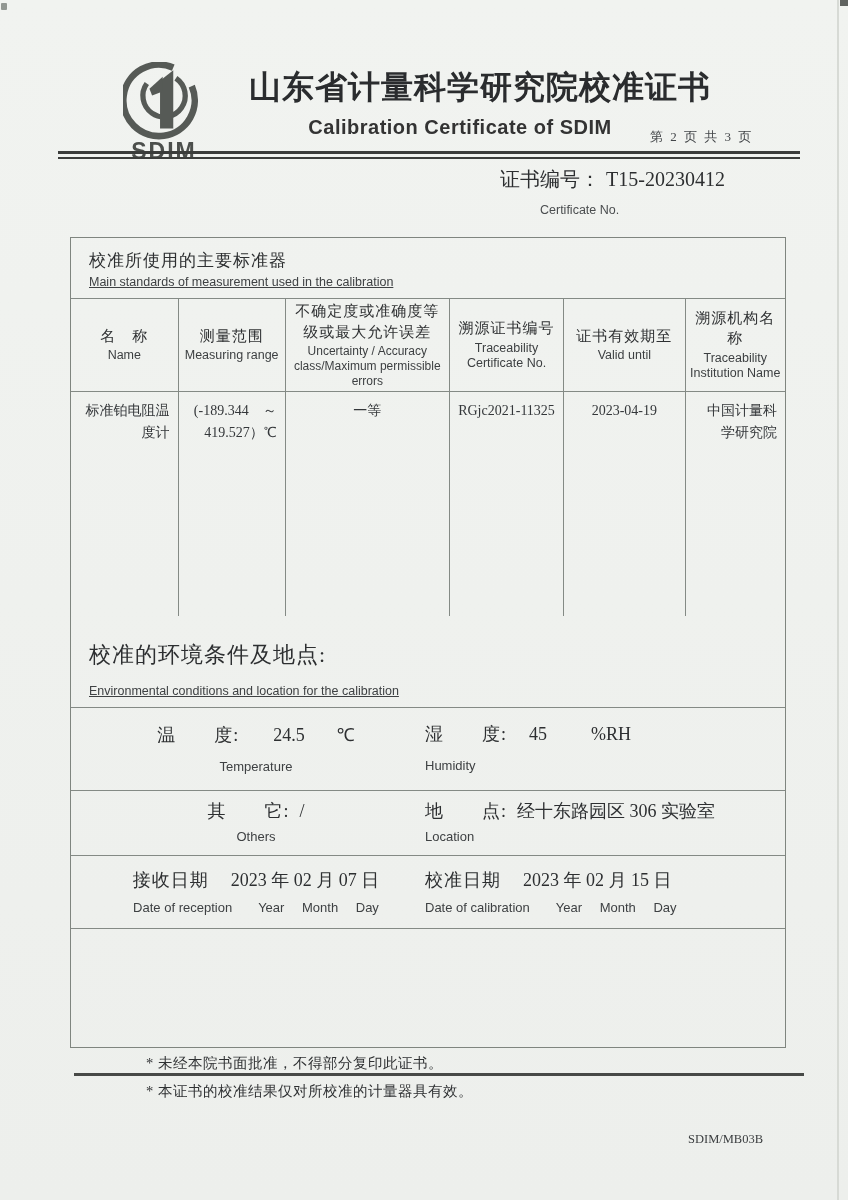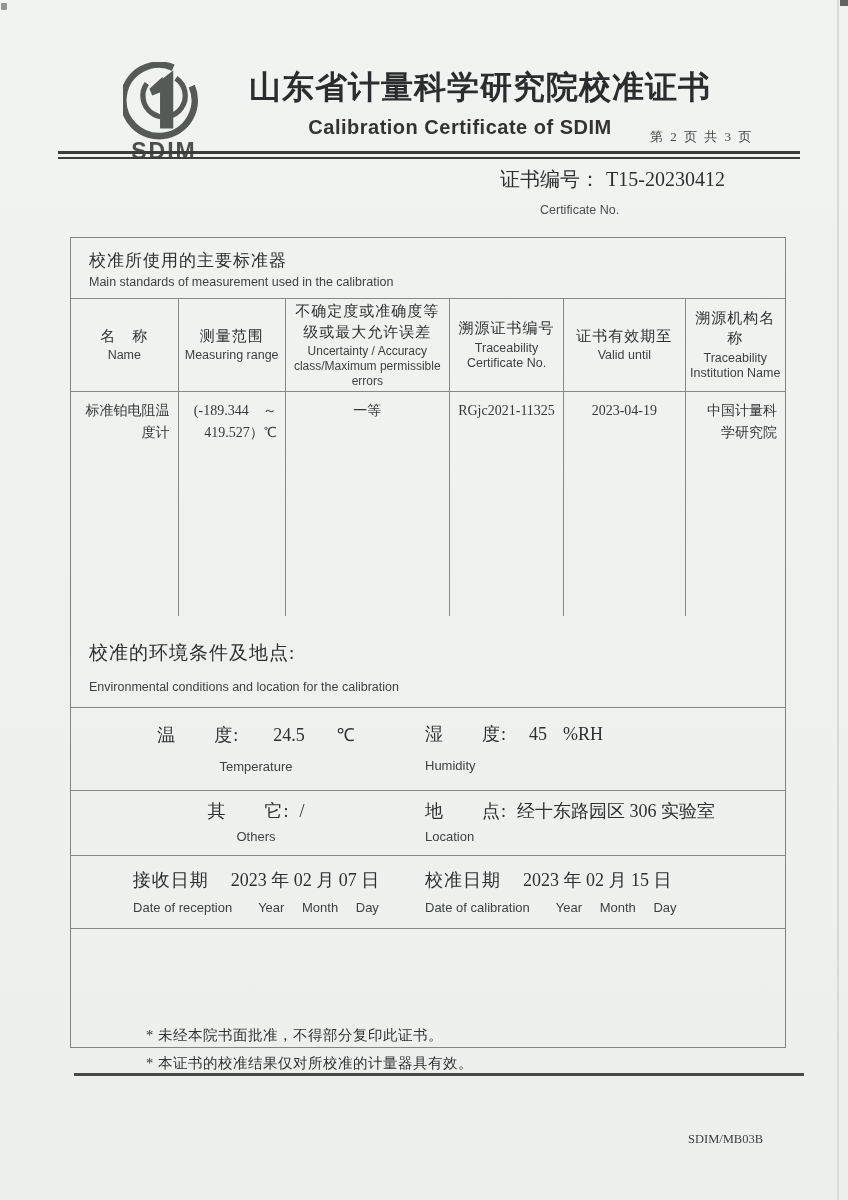--- a/index.html
+++ b/index.html
@@ -32,38 +32,38 @@
   .cert-line { position:absolute; left:500px; top:166px; width:300px; font-size:20px; color:#2c2e30; }
   .cert-line .cert-val { font-family:"Liberation Serif", serif; margin-left:6px; }
   .cert-en { position:absolute; left:540px; top:203px; font-family:"Liberation Sans", sans-serif; font-size:12.5px; color:#4a4d4f; }
 
   
   .main-box { position:absolute; left:70px; top:237px; width:716px; height:811px;
     border:1px solid #7f857f; display:flex; flex-direction:column; }
   .sec { border-bottom:1px solid #848a85; }
   .sec-standards-title { height:60px; padding:11px 18px 0; border-bottom:none; }
   .sec-title-zh { font-size:17px; color:#2d2f31; letter-spacing:1px; }
-  .sec-title-en { font-family:"Liberation Sans", sans-serif; font-size:12.5px; color:#3e4143; margin-top:3px; }
+  .sec-title-en { font-family:"Liberation Sans", sans-serif; font-size:12.5px; color:#3e4143; margin-top:3px;text-decoration:underline; }
 
   
   .std-table { width:100%; height:318px; border-collapse:collapse; table-layout:fixed; }
   .std-table th, .std-table td { border:1px solid #848a85; }
   .std-table th:first-child, .std-table td:first-child { border-left:none; }
   .std-table th:last-child, .std-table td:last-child { border-right:none; }
   .std-table th { border-top:1px solid #848a85; height:93px; font-weight:normal;
     vertical-align:middle; padding:2px 4px; }
   .std-table td { border-bottom:none; vertical-align:top; padding:8px 8px 0;
     font-size:14px; line-height:1.55; color:#34373a; }
   .th-zh { font-size:15px; color:#2e3032; line-height:1.35; letter-spacing:1px; }
   .th-en { font-family:"Liberation Sans", sans-serif; font-size:12.5px; color:#3c3f41; line-height:1.25; margin-top:2px; }
   .ac { text-align:center; }
   .al { text-align:right; }
 
   .sec-env-title { height:92px; padding:24px 18px 0; }
-  .sec-env-title .sec-title-zh { font-size:19px; }
+  .sec-env-title .sec-title-zh { font-size:22px; }
   .sec-env-title .sec-title-en { margin-top:14px; }
 
   .row2 { display:flex; }
   .half { padding-top:14px; }
   .half.left  { width:352px; padding-left:18px;text-align:center; }
   .half.right { flex:1; padding-left:2px; }
   .l1 { font-size:18px; color:#2d2f31; }
   .l1 .zh-label { letter-spacing:1px; }
   .l1 .val { font-family:"Liberation Serif", serif; margin-left:34px; }
   .l1 .unit { font-family:"Liberation Serif", serif; margin-left:32px; }
@@ -77,21 +77,21 @@
   .row-dates .half { padding-top:12px; }
   .row-dates .l1 .val { margin-left:22px; }
   .row-dates .l2 { margin-top:8px; }
   .l2 .units { margin-left:26px; word-spacing:14px; }
 
   .sec-notice { flex:1; border-bottom:none; padding:14px 20px 0; }
   .notice-title { font-size:15px; letter-spacing:1px; color:#2d2f31; }
   .notice-item { font-size:15px; color:#2d2f31; line-height:1.95; letter-spacing:.5px; }
 
   .bottom-rule { position:absolute; left:74px; top:1073px; width:730px; height:3px; background:#474947; }
-  .footer-notes { position:absolute; left:146px; top:1022px; font-size:14.5px; color:#2f3133; line-height:1.9; letter-spacing:.5px; }
+  .footer-notes { position:absolute; left:146px; top:1050px; font-size:14.5px; color:#2f3133; line-height:1.9; letter-spacing:.5px; }
   .form-code { position:absolute; left:688px; top:1132px; font-size:12.5px; color:#3a3d3f; }
 </style>
 </head>
 <body>
 
 <div class="page">
 
   <div class="speck-tl"></div>
   <div class="mark-tr"></div>
   <div class="edge-line"></div>
@@ -177,21 +177,21 @@
 
     <div class="sec row2 row-temp">
       <div class="half left">
         <div class="l1">
           <span class="zh-label">温　　度:</span><span class="val">24.5</span><span class="unit">℃</span>
         </div>
         <div class="l2">Temperature</div>
       </div>
       <div class="half right">
         <div class="l1">
-          <span class="zh-label">湿　　度:</span><span class="val" style="margin-left:22px">45</span><span class="unit" style="margin-left:16px">%RH</span>
+          <span class="zh-label">湿　　度:</span><span class="val" style="margin-left:22px">45</span><span class="unit" style="margin-left:44px">%RH</span>
         </div>
         <div class="l2">Humidity</div>
       </div>
     </div>
 
     <div class="sec row2 row-others">
       <div class="half left">
         <div class="l1">
           <span class="zh-label">其　　它:</span><span class="val-text">/</span>
         </div>

